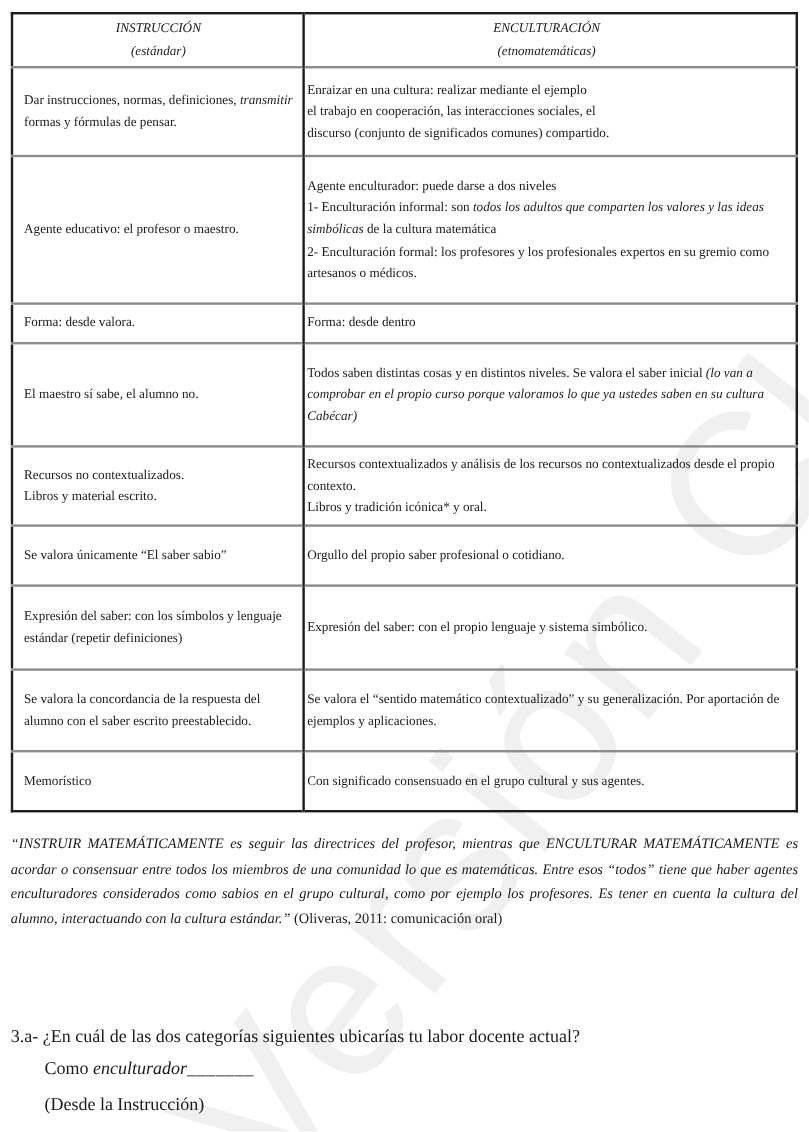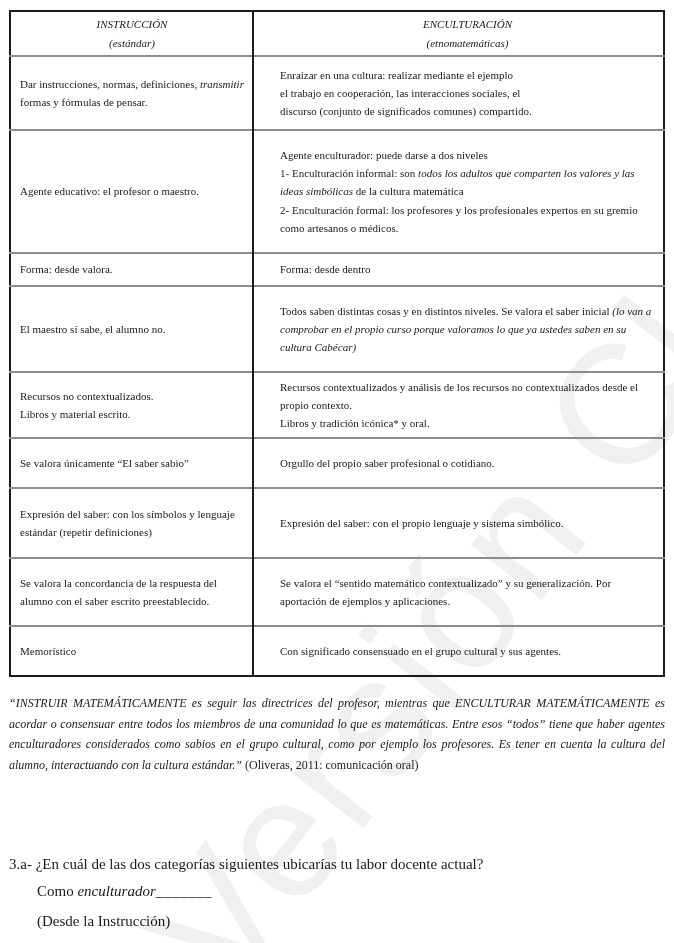--- a/index.html
+++ b/index.html
@@ -65,21 +65,21 @@
       text-align: center;
       height: 43px;
       border-top: none;
     }
     table.comparison .col-left {
       width: 224px;
       border-right: 2px solid #1c1c1c;
       padding-left: 9px;
     }
     table.comparison .col-right {
-      padding-left: 26px;
+      padding-left: 2px;
     }
     tr.r1 td { height: 72px; }
     tr.r2 td { height: 121px; }
     tr.r3 td { height: 31px; }
     tr.r4 td { height: 84px; }
     tr.r5 td { height: 64px; }
     tr.r6 td { height: 48px; }
     tr.r7 td { height: 68px; }
     tr.r8 td { height: 66px; }
     tr.r9 td { height: 48px; }

